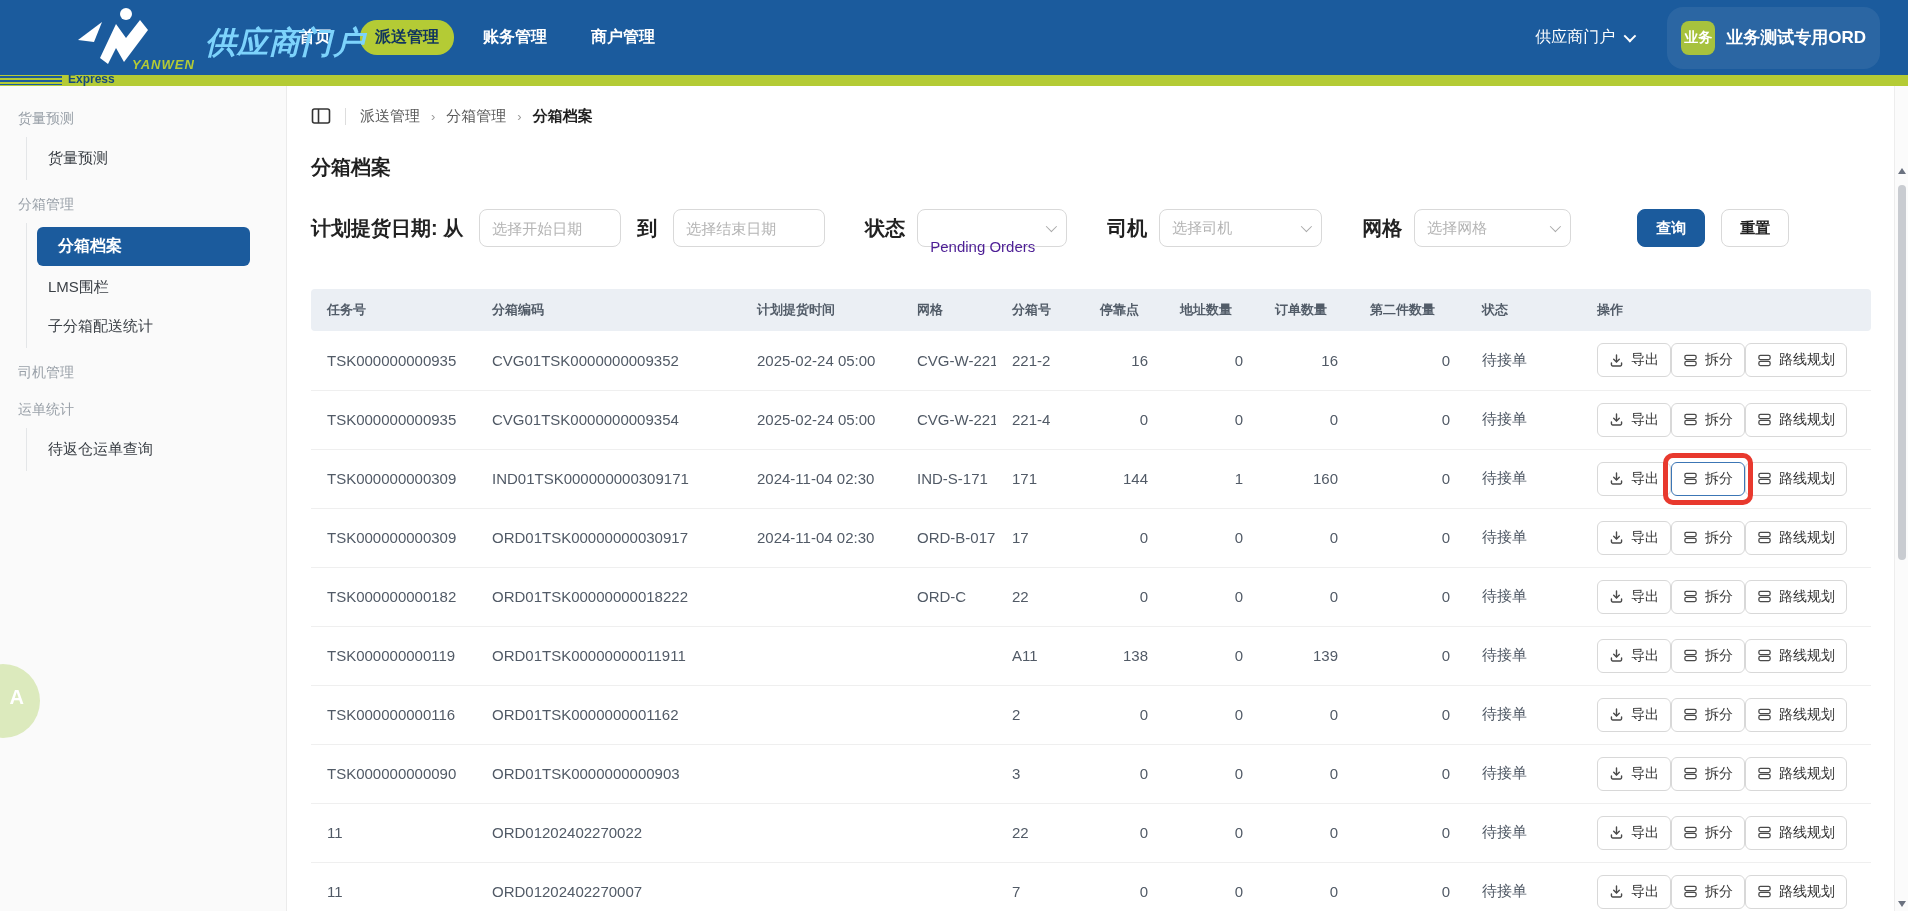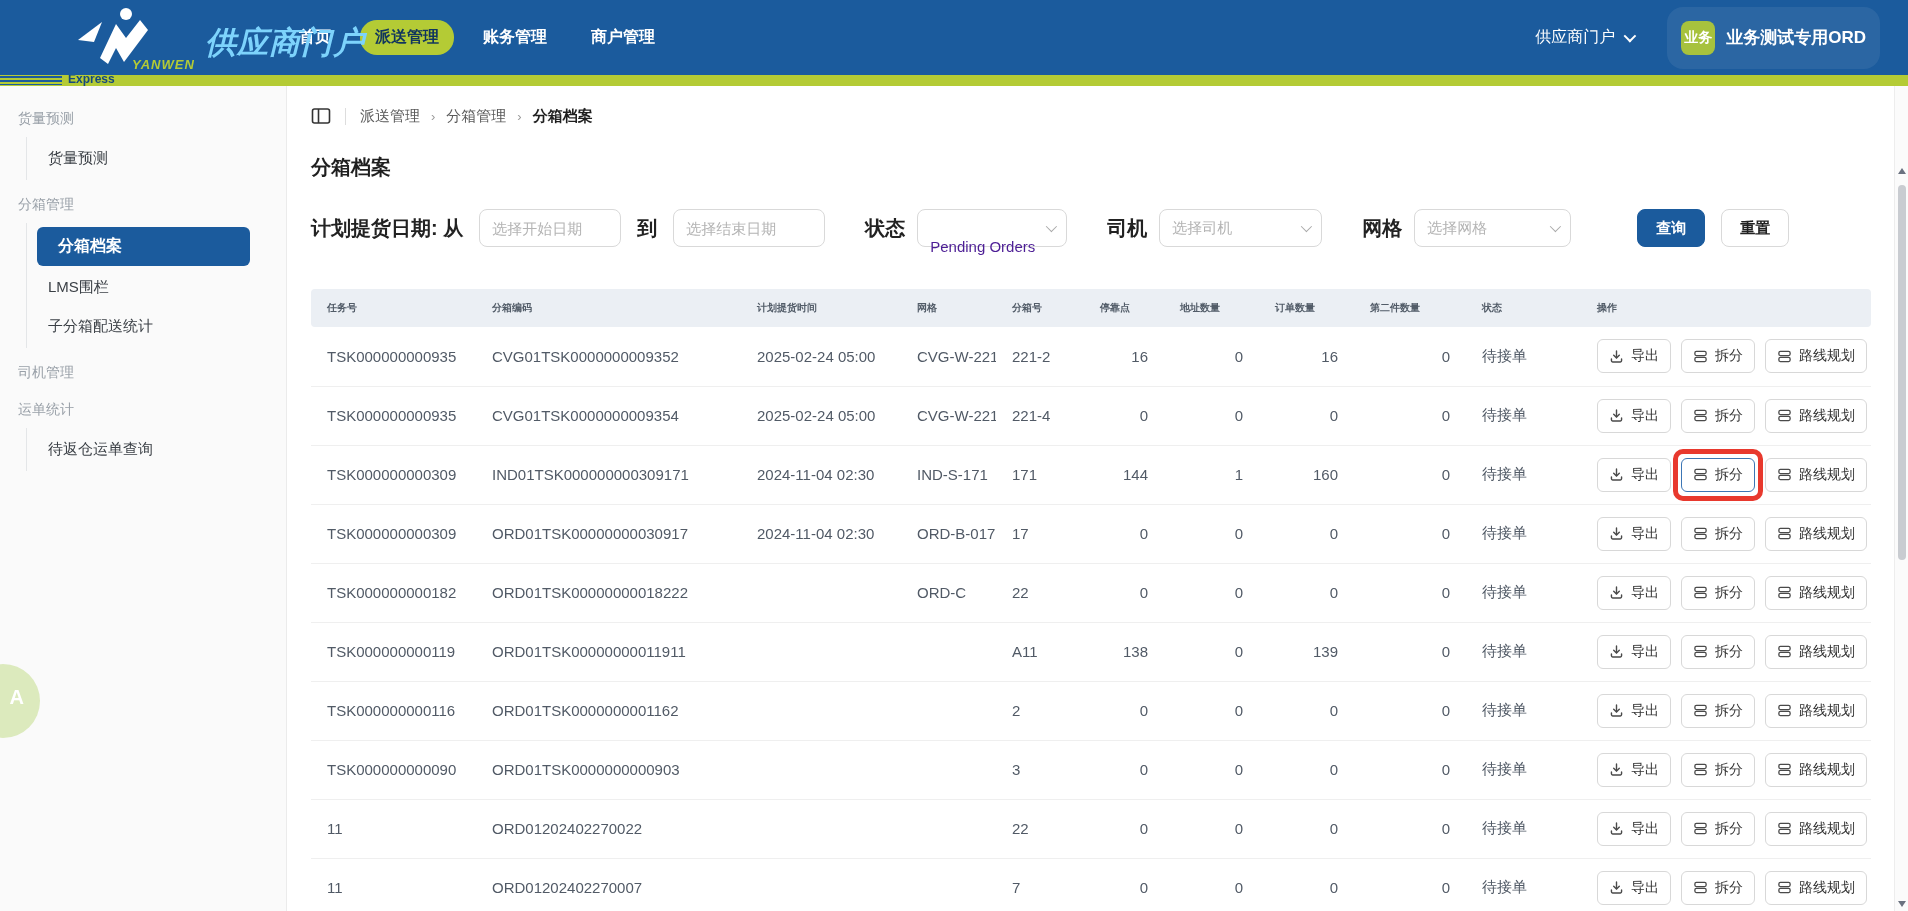--- a/index.html
+++ b/index.html
@@ -59,30 +59,30 @@
   .f-select .val { color:#4c1d95;margin-top:36px; }
   .f-select .ph { color:#b4b4b4; }
   .sel-chev { width:8px; height:8px; border-right:1.5px solid #a9a9a9; border-bottom:1.5px solid #a9a9a9; transform:rotate(45deg) translateY(-2px); margin-left:10px; }
   .btn { height:38px; border-radius:8px; font-size:15px; font-weight:bold; cursor:pointer; padding:0 18px;
      font-family:"Liberation Sans","DejaVu Sans",sans-serif; }
   .btn-primary { background:#1b5b9d; border:1px solid #1b5b9d; color:#fff; }
   .btn-default { background:#fff; border:1px solid #d9d9d9; color:#222; } .gap12{width:12px;} .gap16{width:16px;} .gap26{width:26px;} .gap40{width:40px;}
 
   
   .grid-table { margin-top:42px; width:1560px; border-collapse:collapse; table-layout:fixed; }
-  .grid-table thead th { background:#ebeff4; color:#525c68; font-size:10px; font-weight:bold; text-align:left;
+  .grid-table thead th { background:#ebeff4; color:#525c68; font-size:13px; font-weight:bold; text-align:left;
      padding:12px 16px; white-space:nowrap; }
   .grid-table thead th:first-child { border-radius:4px 0 0 4px; }
   .grid-table thead th:last-child { border-radius:0 4px 4px 0; }
   .grid-table td { border-bottom:1px solid #efefef; padding:0 16px; height:59px; font-size:15px; color:#4f5archive861; color:#50596a; white-space:nowrap; overflow:hidden; }
   .grid-table td { color:#515a66; }
   .num { text-align:right; }
   th.num { text-align:right; }
 
-  .row-actions { display:flex; align-items:center; gap:10px; }
+  .row-actions { display:flex; align-items:center; }
   .abtn { display:inline-flex; align-items:center; gap:7px; height:34px; padding:0 11px; background:#fff;
      border:1px solid #d8d8d8; border-radius:6px; font-size:14px; color:#333; cursor:pointer; white-space:nowrap;
      font-family:"Liberation Sans","DejaVu Sans",sans-serif; }
   .abtn svg { flex:0 0 auto; }
   .abtn.focused { border-color:#3c76b5; }
   .ring-wrap { position:relative; display:inline-flex; }
   .ring-wrap::after { content:""; position:absolute; inset:-9px -8px; border:5px solid #e8392e; border-radius:10px; pointer-events:none; }
 
   
   .page-scrollbar { position:fixed; top:86px; right:0; width:14px; height:825px; background:#fbfbfb; border-left:1px solid #ededed; z-index:20; }

